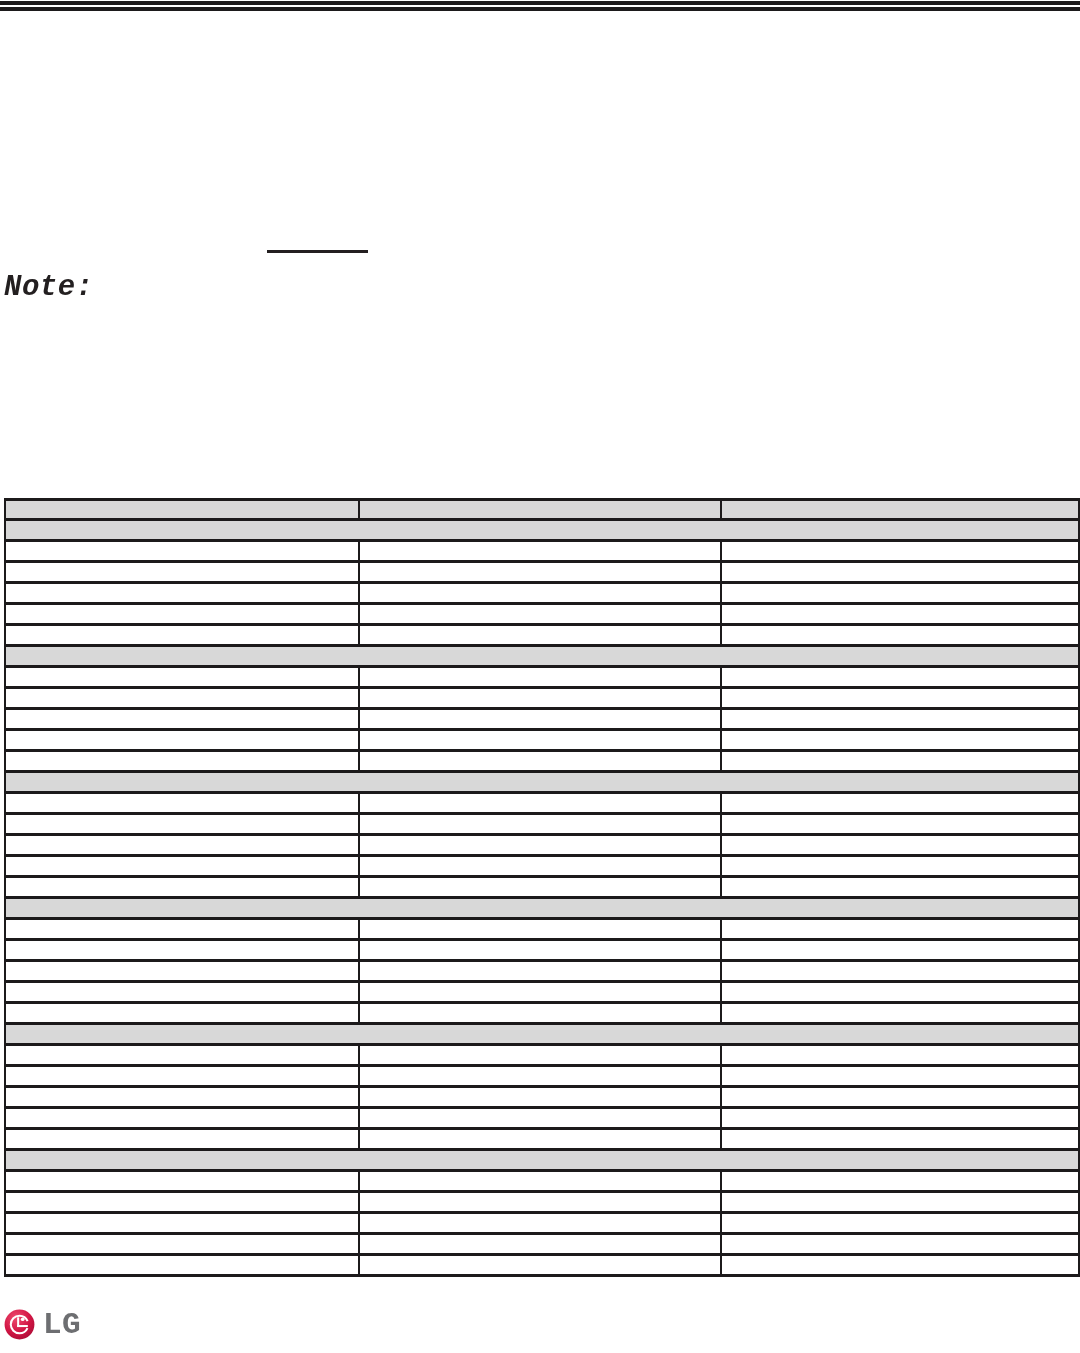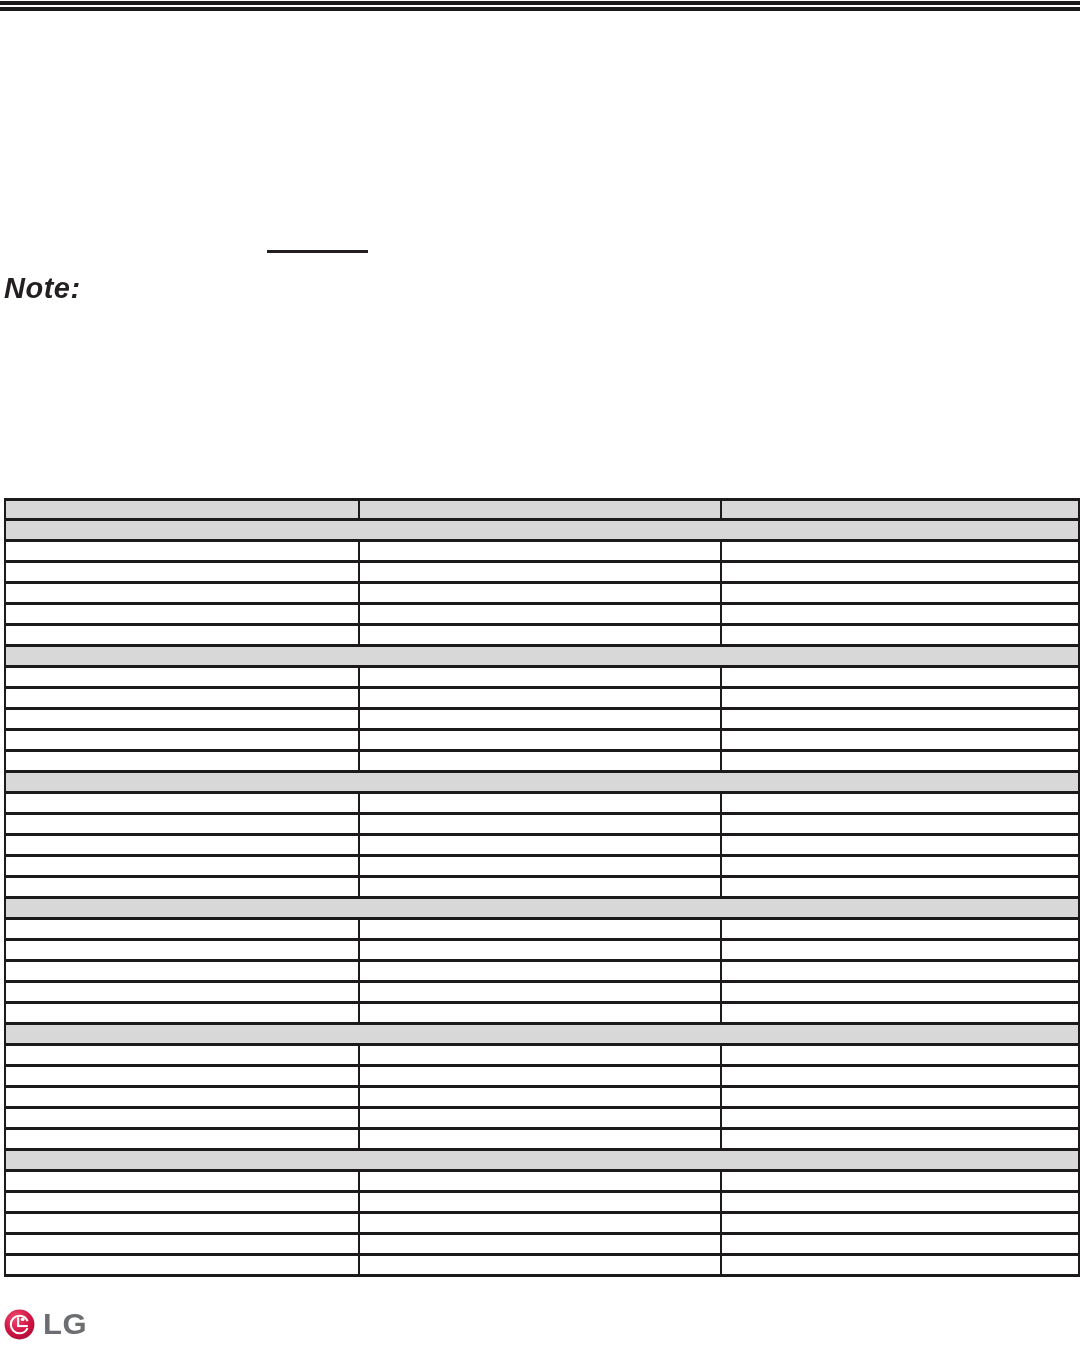--- a/index.html
+++ b/index.html
@@ -1,21 +1,21 @@
 <!DOCTYPE html>
 <html><head>
 <meta charset="utf-8">
 <style>
   html, body { margin: 0; padding: 0; background: #ffffff; }
   .page {
     position: relative;
     width: 1080px;
     height: 1353px;
     background: #ffffff;
-    font-family: Liberation Sans, sans-serif;
+    font-family: Liberation Mono, monospace;
     overflow: hidden;
   }
 
   
   .top-bar-1 { position: absolute; left: 0; top: 1px;  width: 100%; height: 4px; background: #1c1a1b; }
   .top-bar-2 { position: absolute; left: 0; top: 7px;  width: 100%; height: 4px; background: #1c1a1b; }
 
   
   .blank-underline {
     position: absolute; left: 267px; top: 250px;

